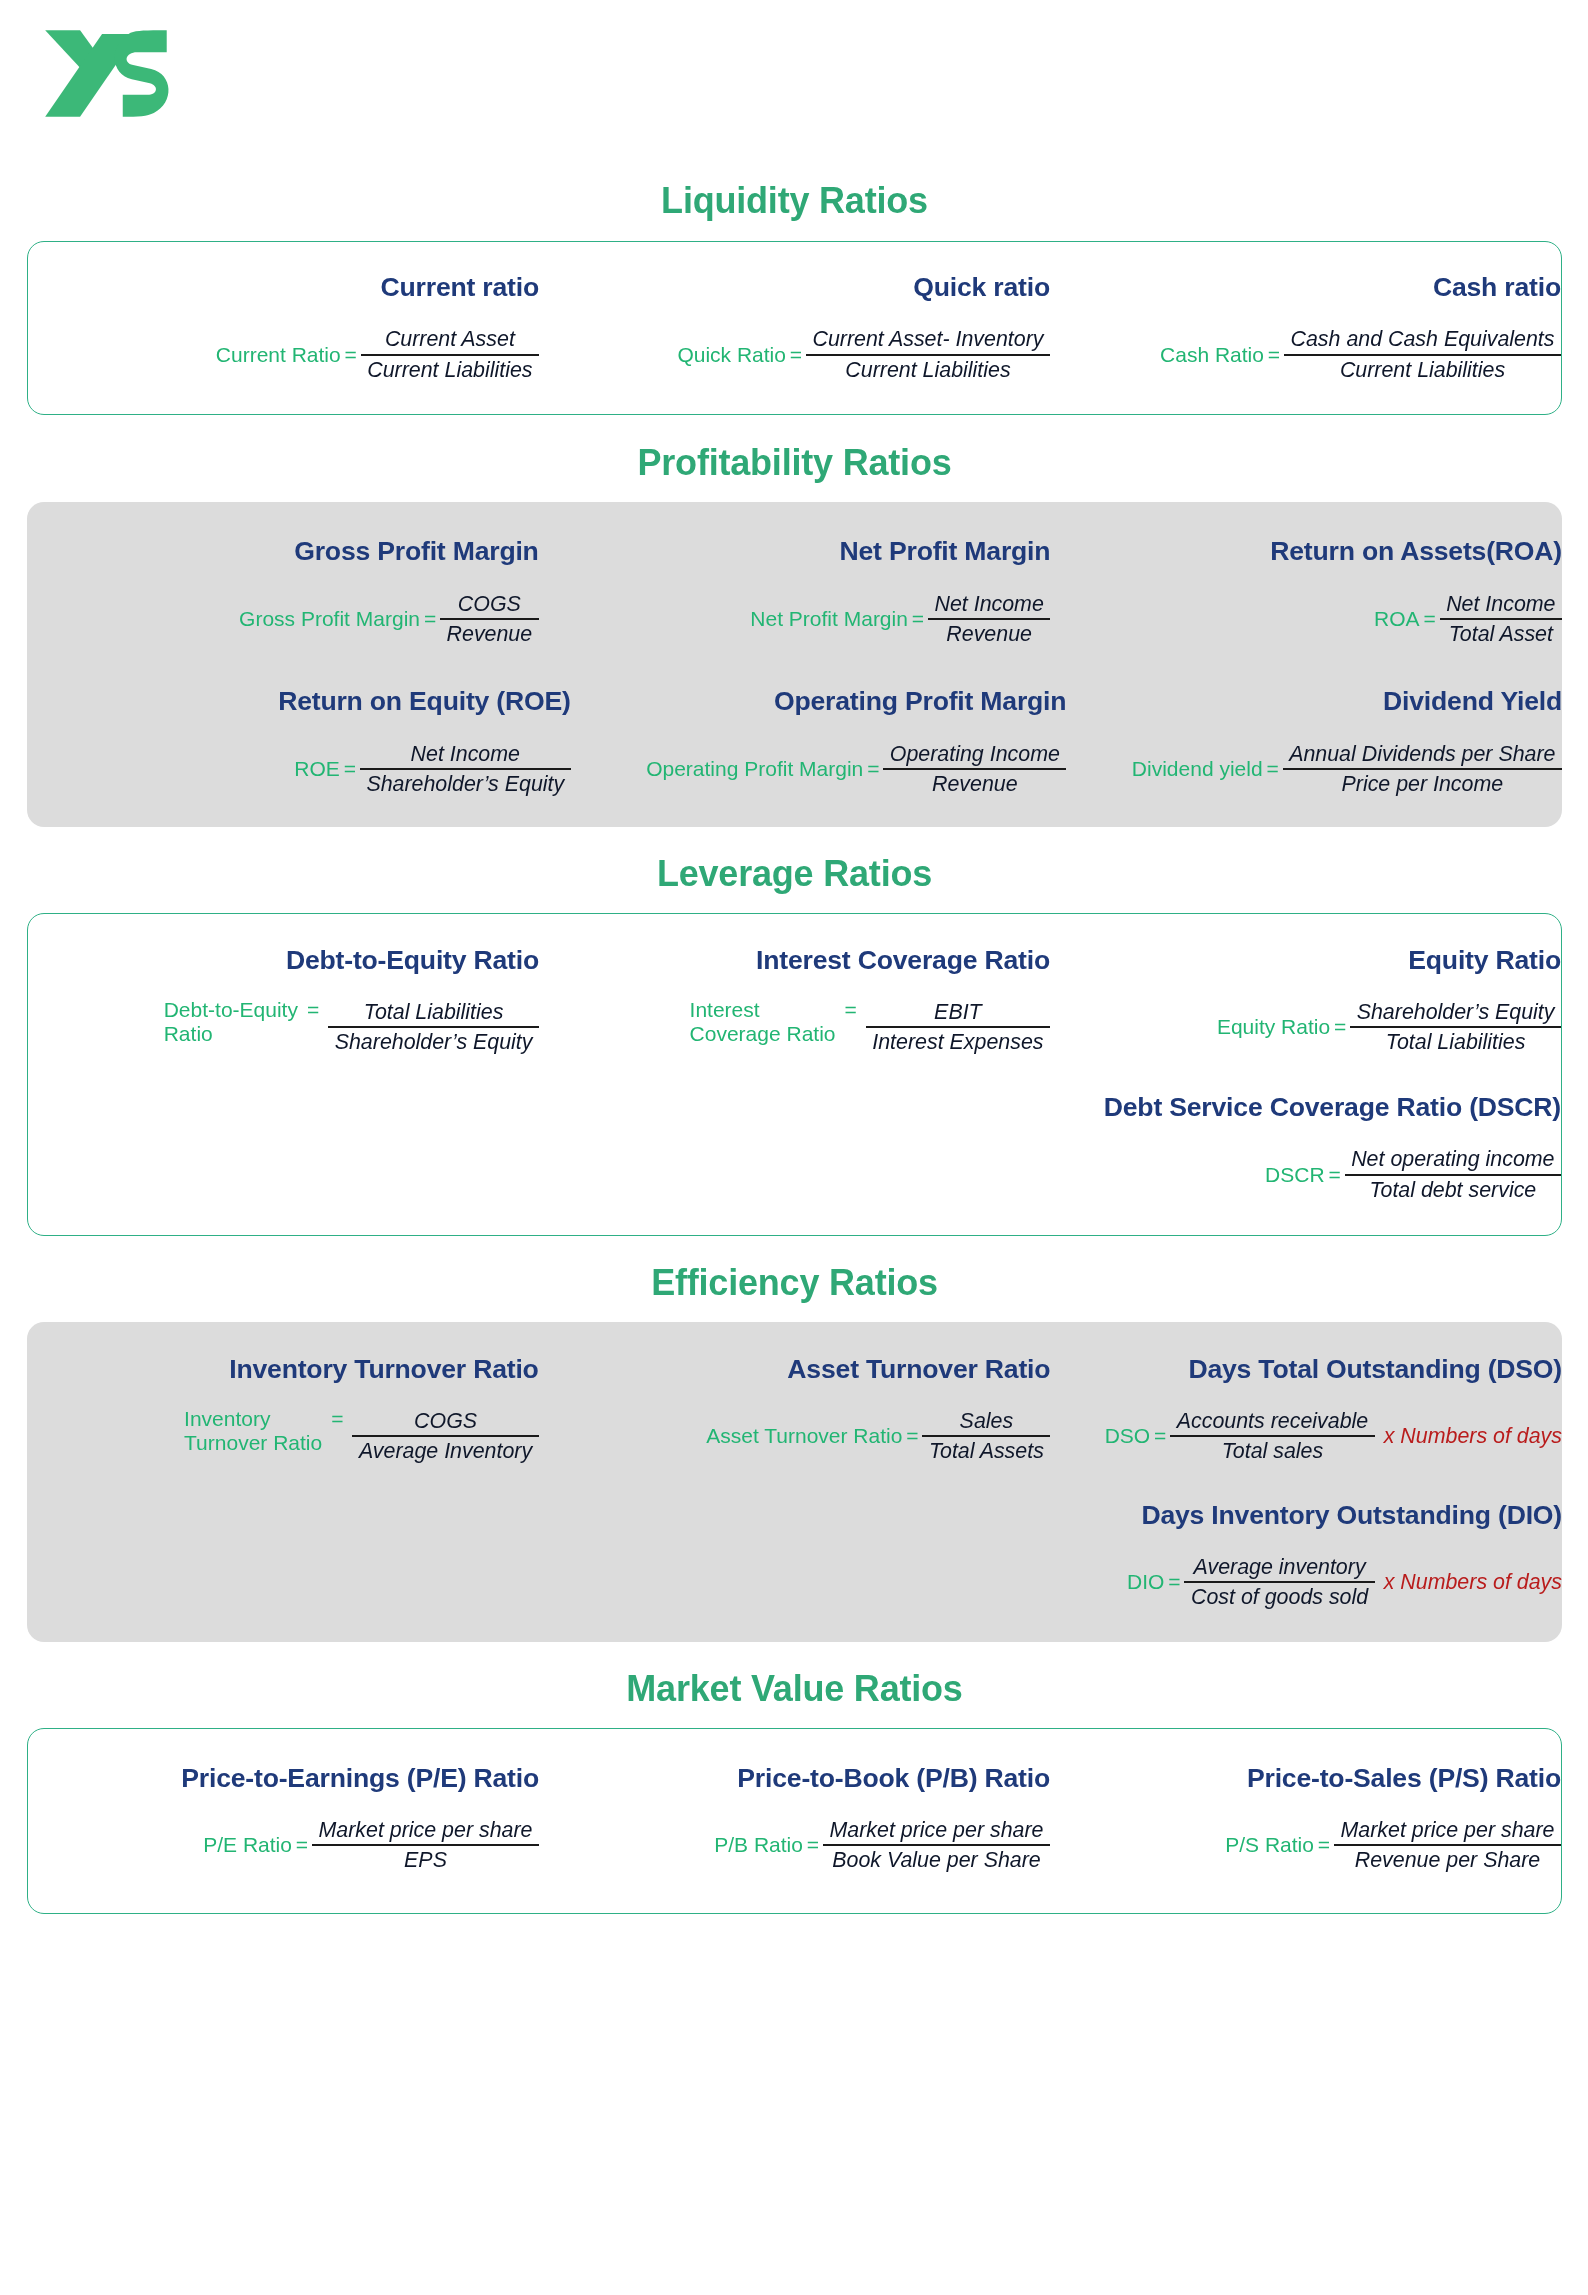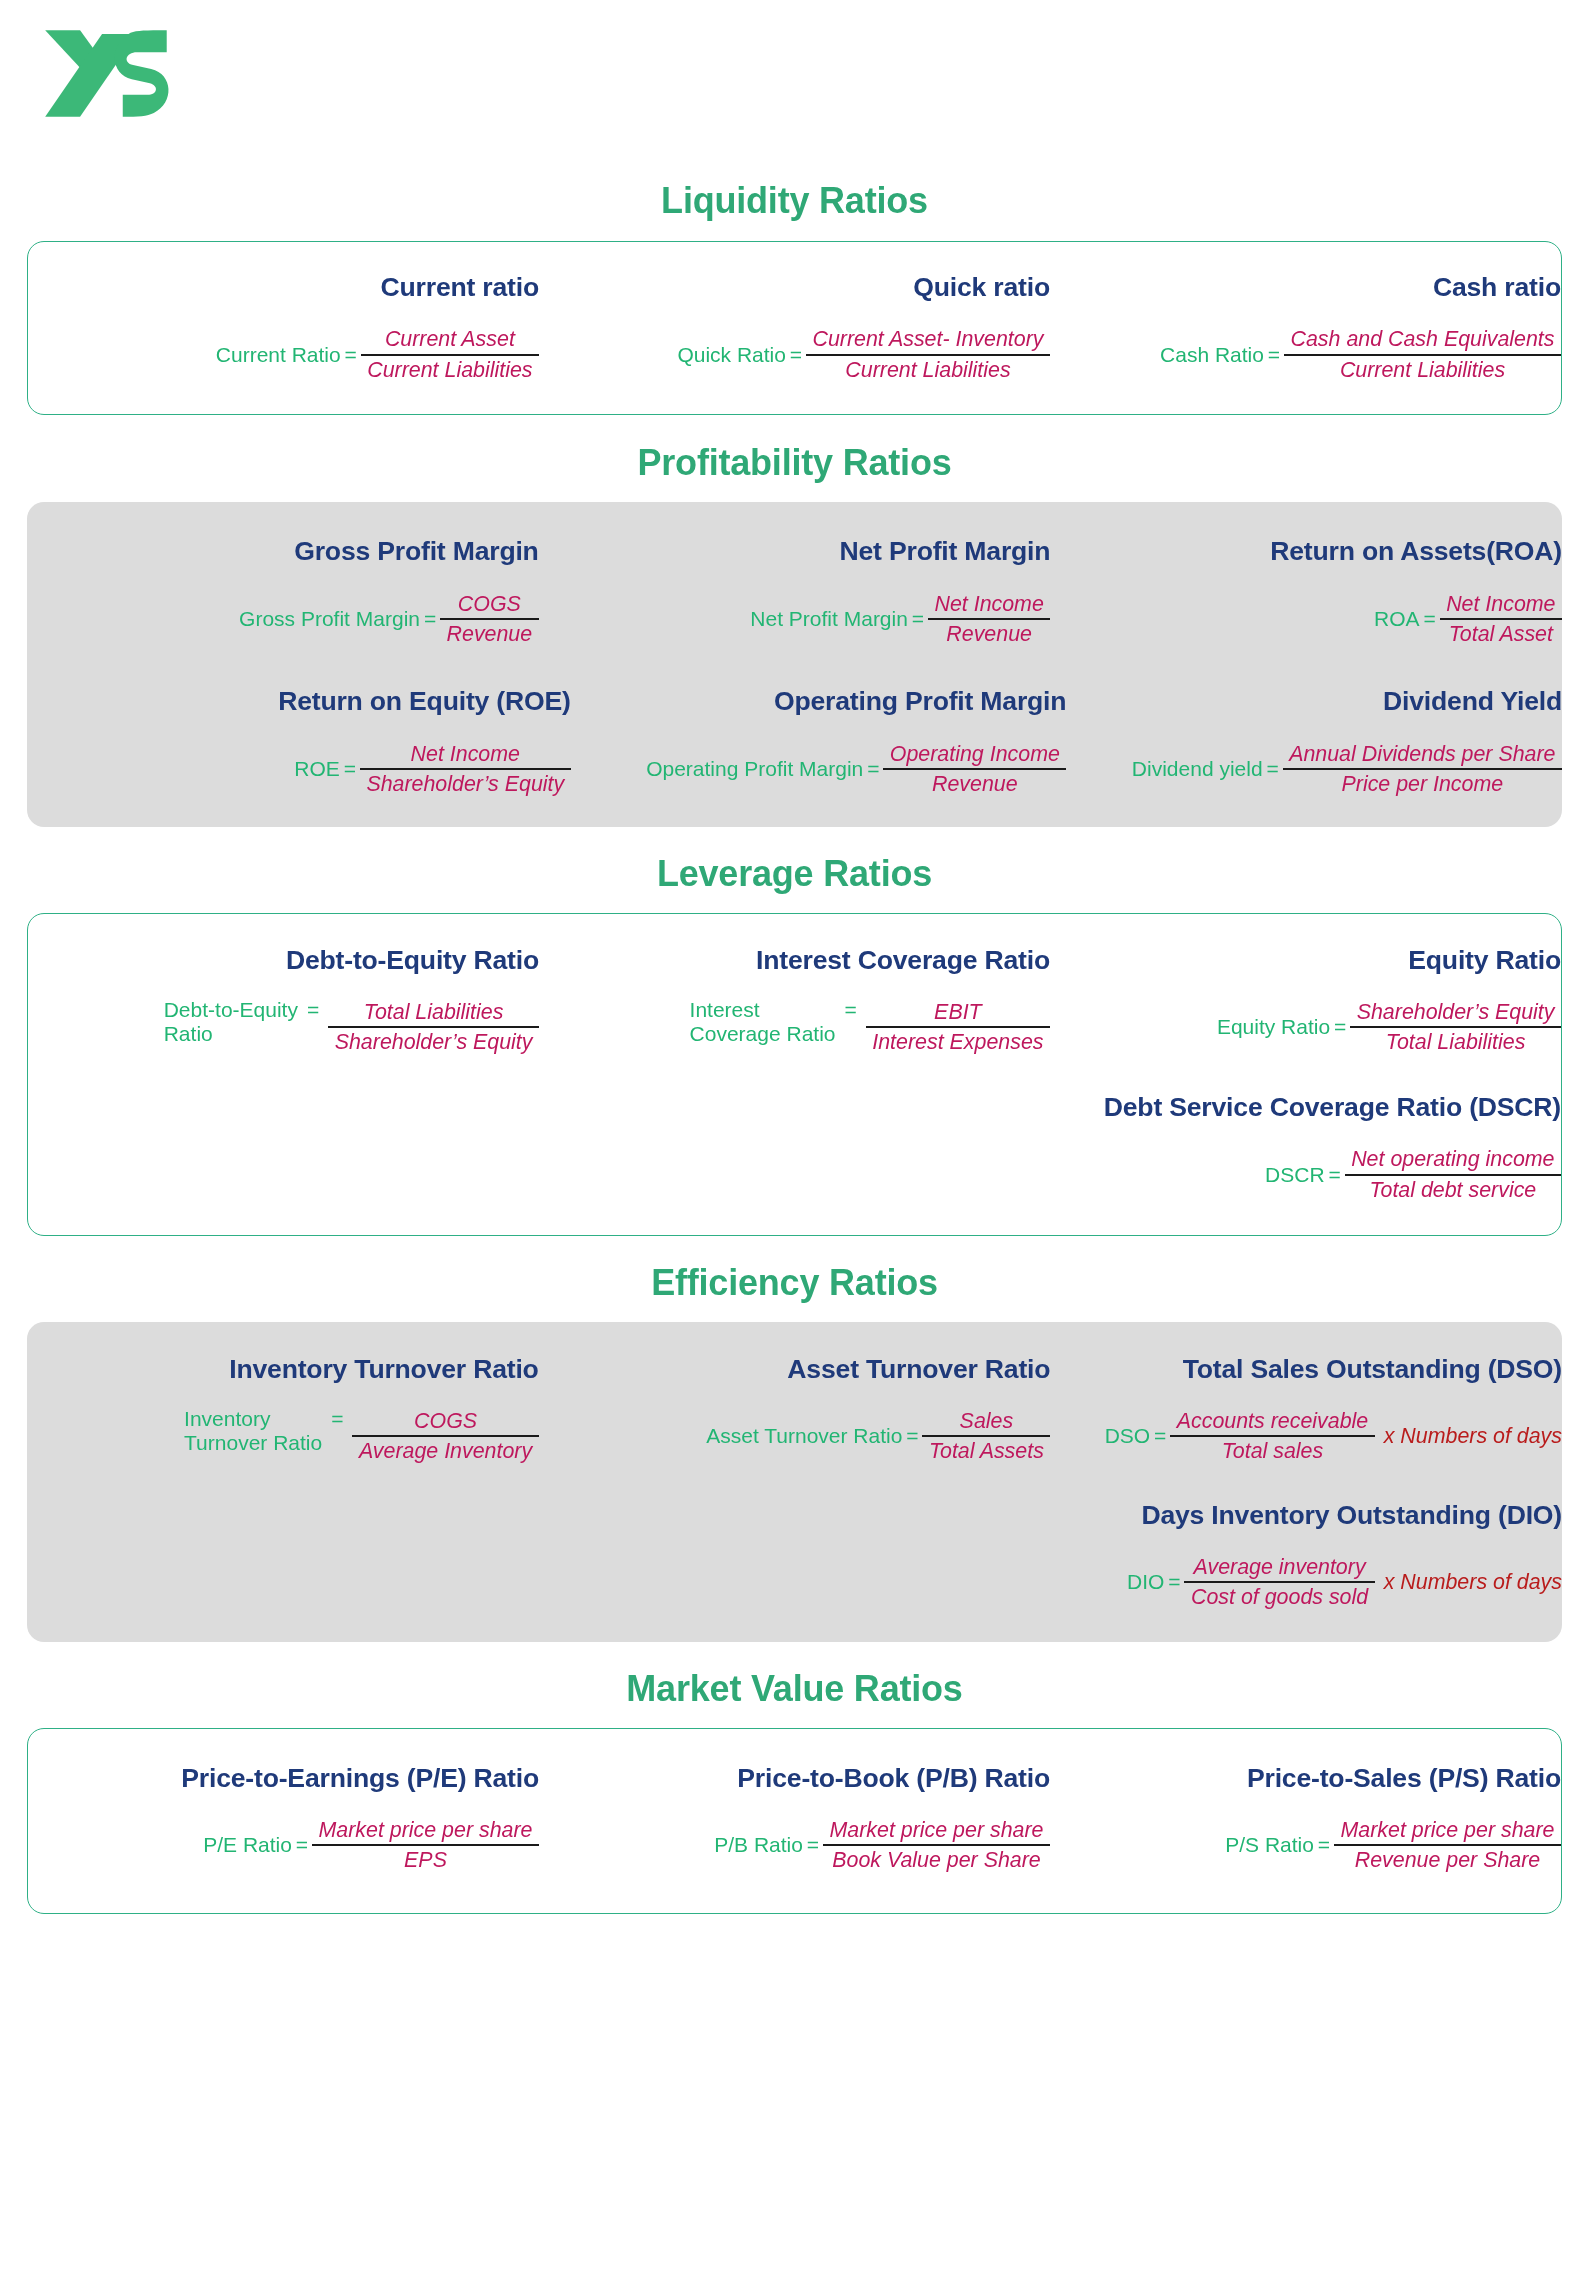--- a/index.html
+++ b/index.html
@@ -102,21 +102,21 @@
   }
   .frac {
     display: inline-flex;
     flex-direction: column;
     align-items: center;
     text-align: center;
   }
   .num, .den {
     font-size: 21.4px;
     font-style: italic;
-    color: #be185d;
+    color: #0f172a;
     padding: 0 6.5px;
     white-space: nowrap;
     line-height: 1.32;
   }
   .bar {
     height: 1.9px;
     background: #1a1a1a;
     width: 100%;
     align-self: stretch;
   }
@@ -348,21 +348,21 @@
               <div class="flabel">Asset Turnover Ratio</div>
               <div class="feq">=</div>
               <div class="frac">
                 <div class="num">Sales</div>
                 <div class="bar"></div>
                 <div class="den">Total Assets</div>
               </div>
             </div>
           </div>
           <div class="col">
-            <div class="card-title" style="margin-bottom: 22px;">Total Sales Outstanding (DSO)</div>
+            <div class="card-title" style="margin-bottom: 22px;">Days Total Outstanding (DSO)</div>
             <div class="formula">
               <div class="flabel">DSO</div>
               <div class="feq">=</div>
               <div class="frac">
                 <div class="num">Accounts receivable</div>
                 <div class="bar"></div>
                 <div class="den">Total sales</div>
               </div>
               <div class="fsuffix">x Numbers of days</div>
             </div>

